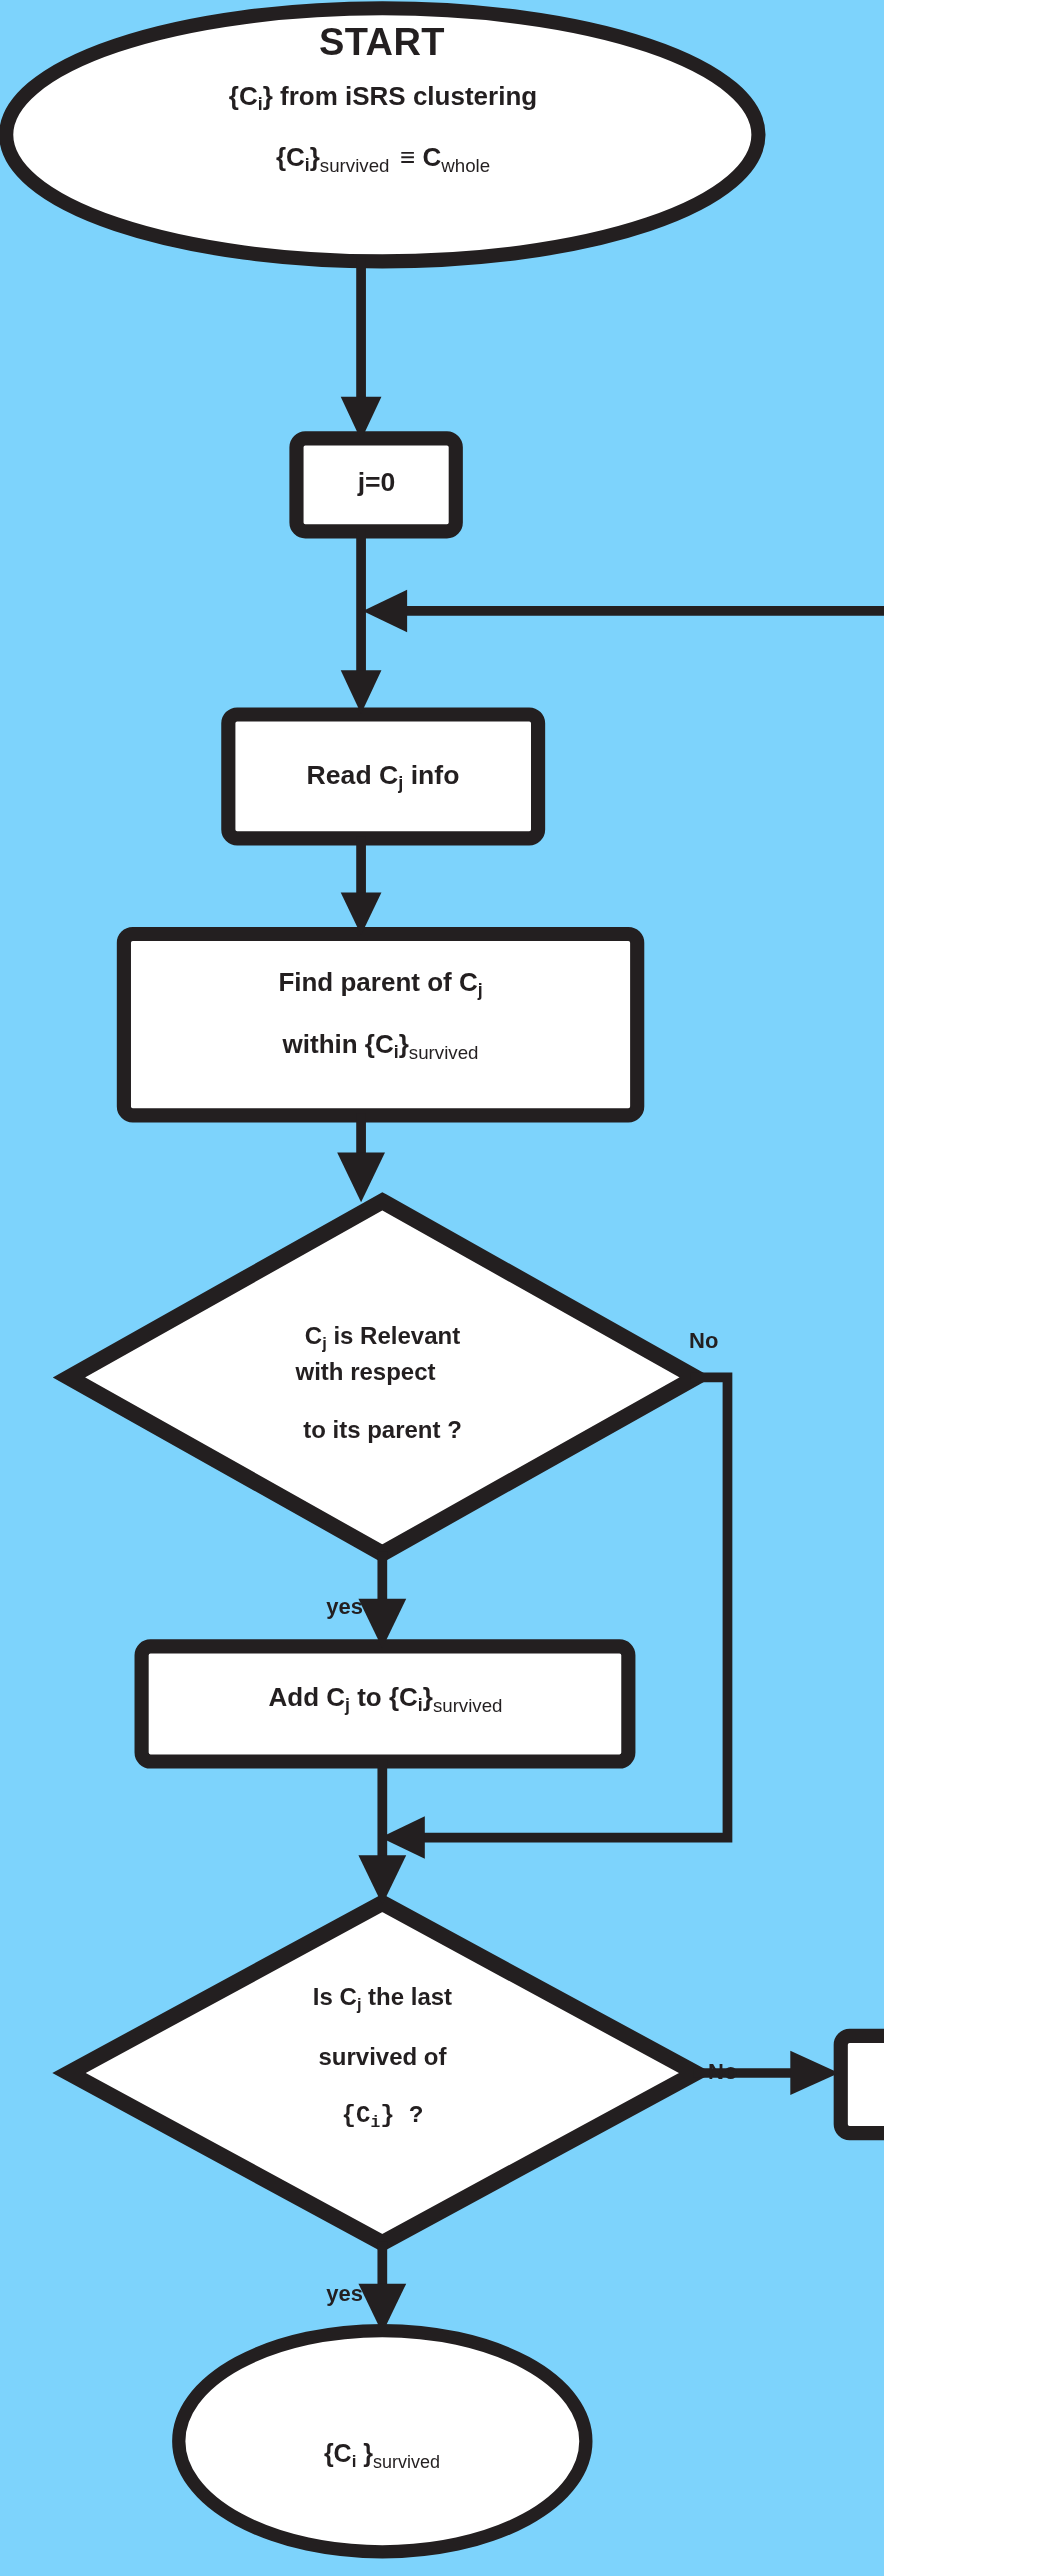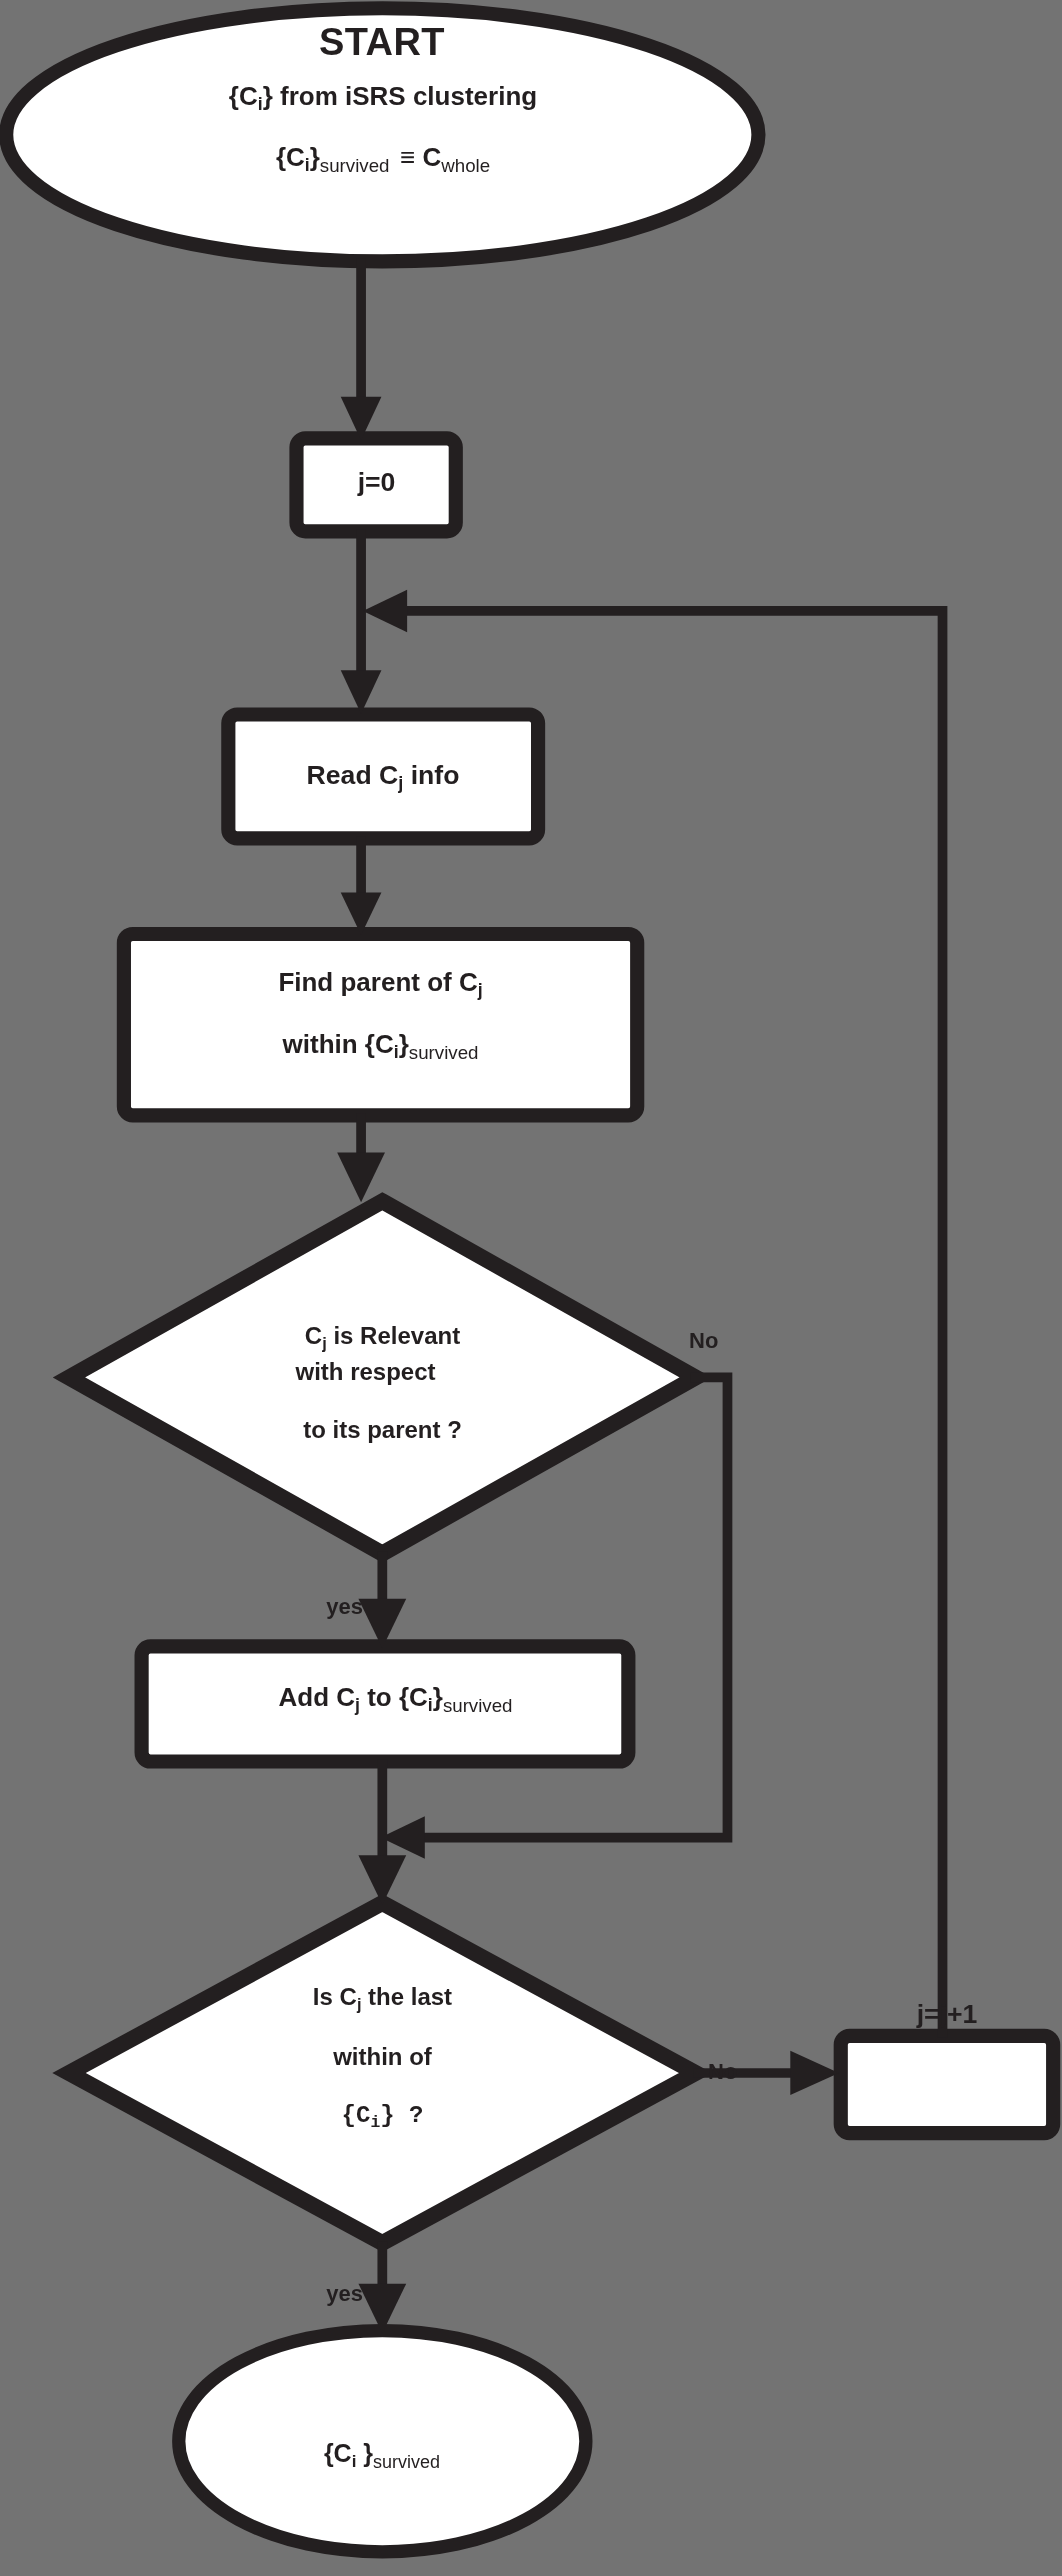--- a/index.html
+++ b/index.html
@@ -2,23 +2,23 @@
 <html style="font-size:14px"><head>
 <meta charset="utf-8">
 <style>
   html, body {
     margin: 0;
     padding: 0;
     background: #ffffff;
   }
   #canvas {
     position: relative;
-    width: 1062px;
+    width: 884px;
     height: 2576px;
-    background: #737373;
+    background: #7dd3fc;
     font-family: "Liberation Sans", sans-serif;
     overflow: hidden;
   }
   svg#flow {
     position: absolute;
     left: 0;
     top: 0;
     width: 1062px;
     height: 2576px;
   }
@@ -152,25 +152,25 @@
   <div class="lbl" id="find-l1" style="left:124px; top:967px; width:513px;"><span>Find parent of C</span><span class="sub">j</span></div>
 
   <div class="lbl" id="find-l2" style="left:124px; top:1029px; width:513px;"><span>within {C</span><span class="sub">i</span><span>}</span><span class="subw">survived</span></div>
 
   <div class="lbl" id="d1-l1" style="left:117px; top:1298px; width:531px;margin-top:24px;"><span>C</span><span class="sub">j</span><span> is Relevant</span></div>
 
   <div class="lbl" id="d1-l2" style="left:100px; top:1358px; width:531px;">with respect</div>
 
   <div class="lbl" id="d1-l3" style="left:117px; top:1416px; width:531px;">to its parent ?</div>
 
-  <div class="lbl" id="add-text" style="left:152px; top:1682px; width:487px;"><span>Add C</span><span class="sub">j</span><span> to {C</span><span class="sub">i</span><span>}</span><span class="subw">survived</span></div>
+  <div class="lbl" id="add-text" style="left:142px; top:1682px; width:487px;"><span>Add C</span><span class="sub">j</span><span> to {C</span><span class="sub">i</span><span>}</span><span class="subw">survived</span></div>
 
   <div class="lbl" id="d2-l1" style="left:117px; top:1983px; width:531px;"><span>Is C</span><span class="sub">j</span><span>  the last</span></div>
 
-  <div class="lbl" id="d2-l2" style="left:117px; top:2043px; width:531px;">within of</div>
+  <div class="lbl" id="d2-l2" style="left:117px; top:2043px; width:531px;">survived of</div>
 
   <div class="lbl" id="d2-l3" style="left:117px; top:2102px; width:531px;font-family:Liberation Mono, monospace;"><span>{C</span><span class="sub">i</span><span>} ?</span></div>
 
   <div class="lbl" id="jinc-text" style="left:841px; top:1999px; width:212px;">j=j+1</div>
 
   <div class="lbl edge-lbl" style="left:689px; top:1303px; width:97px; text-align:left;">No</div>
 
   <div class="lbl edge-lbl" style="left:266px; top:1569px; width:97px; text-align:right;">yes</div>
 
   <div class="lbl edge-lbl" style="left:708px; top:2034px; width:97px; text-align:left;">No</div>

